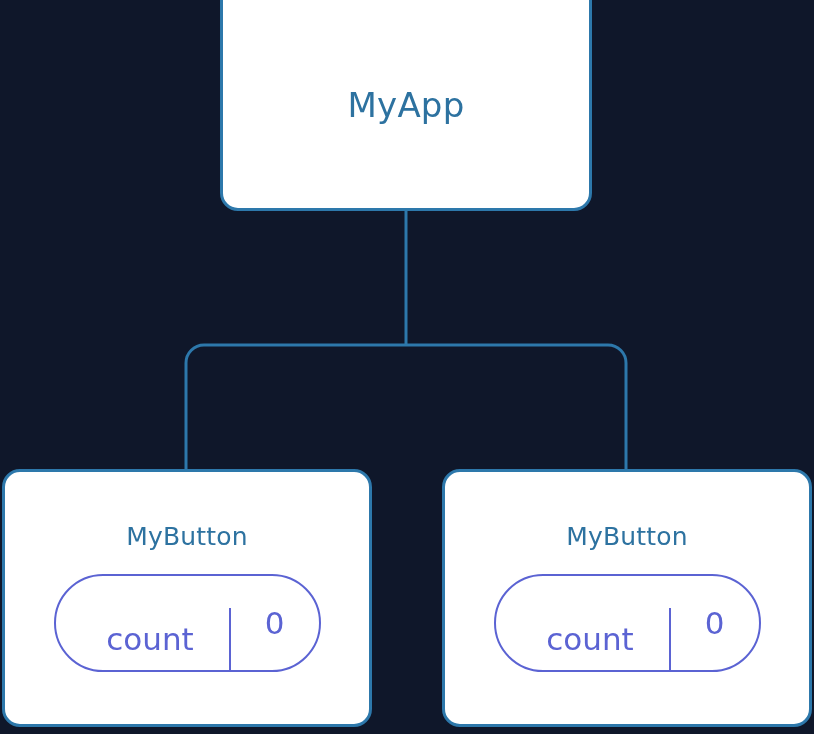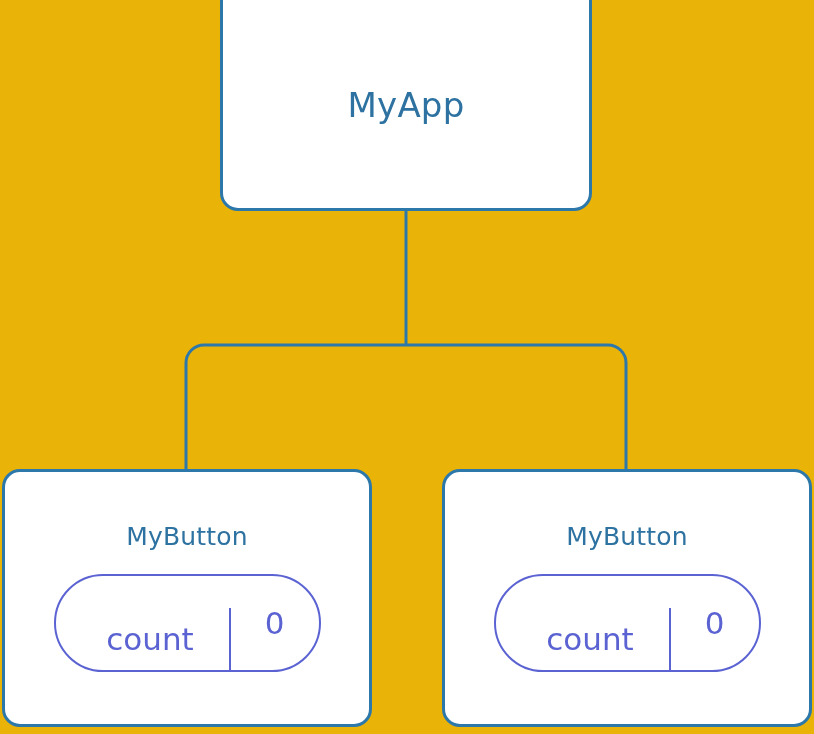--- a/index.html
+++ b/index.html
@@ -11,21 +11,21 @@
     width: 814px;
     height: 734px;
     overflow: hidden;
     font-family: "DejaVu Sans", sans-serif;
   }
 
   #canvas {
     position: relative;
     width: 814px;
     height: 734px;
-    background: #eab308;
+    background: #0f172a;
   }
 
   
   #connectors {
     position: absolute;
     left: 0;
     top: 0;
     width: 814px;
     height: 734px;
     pointer-events: none;

